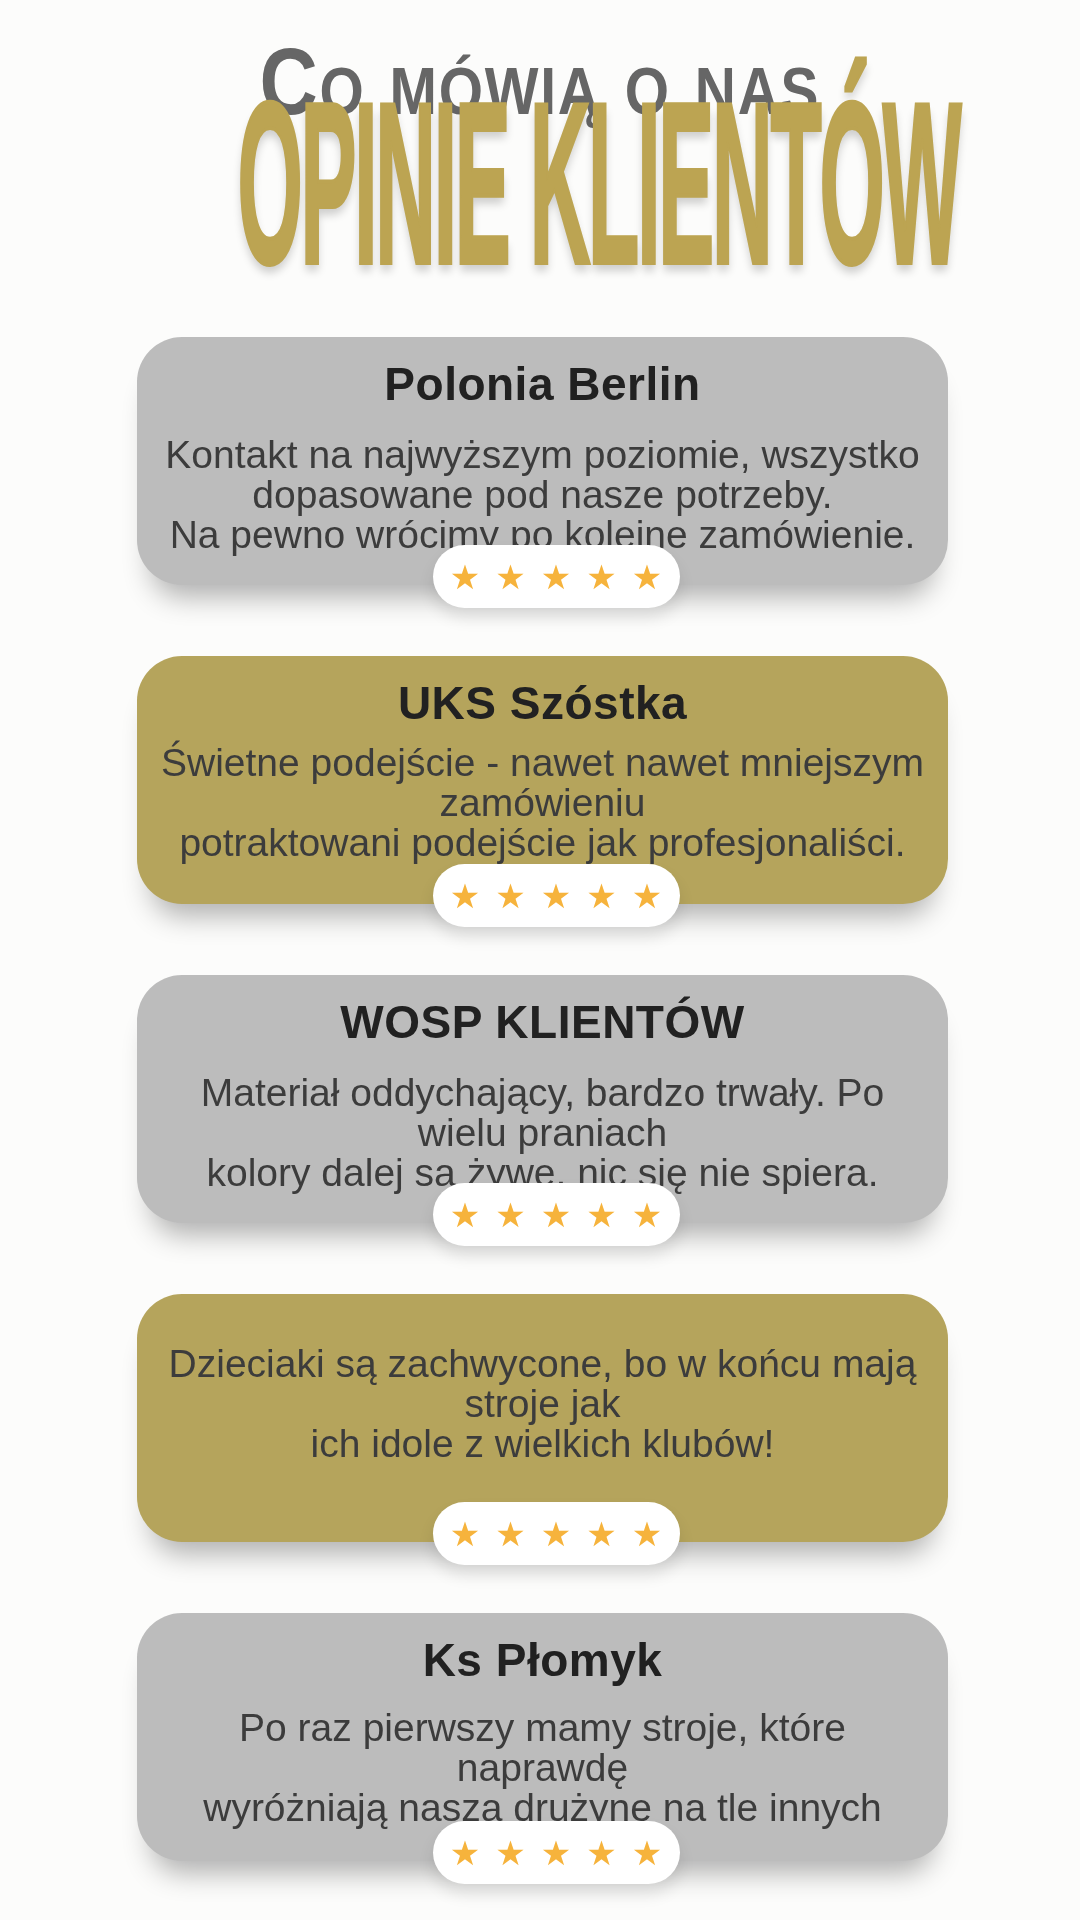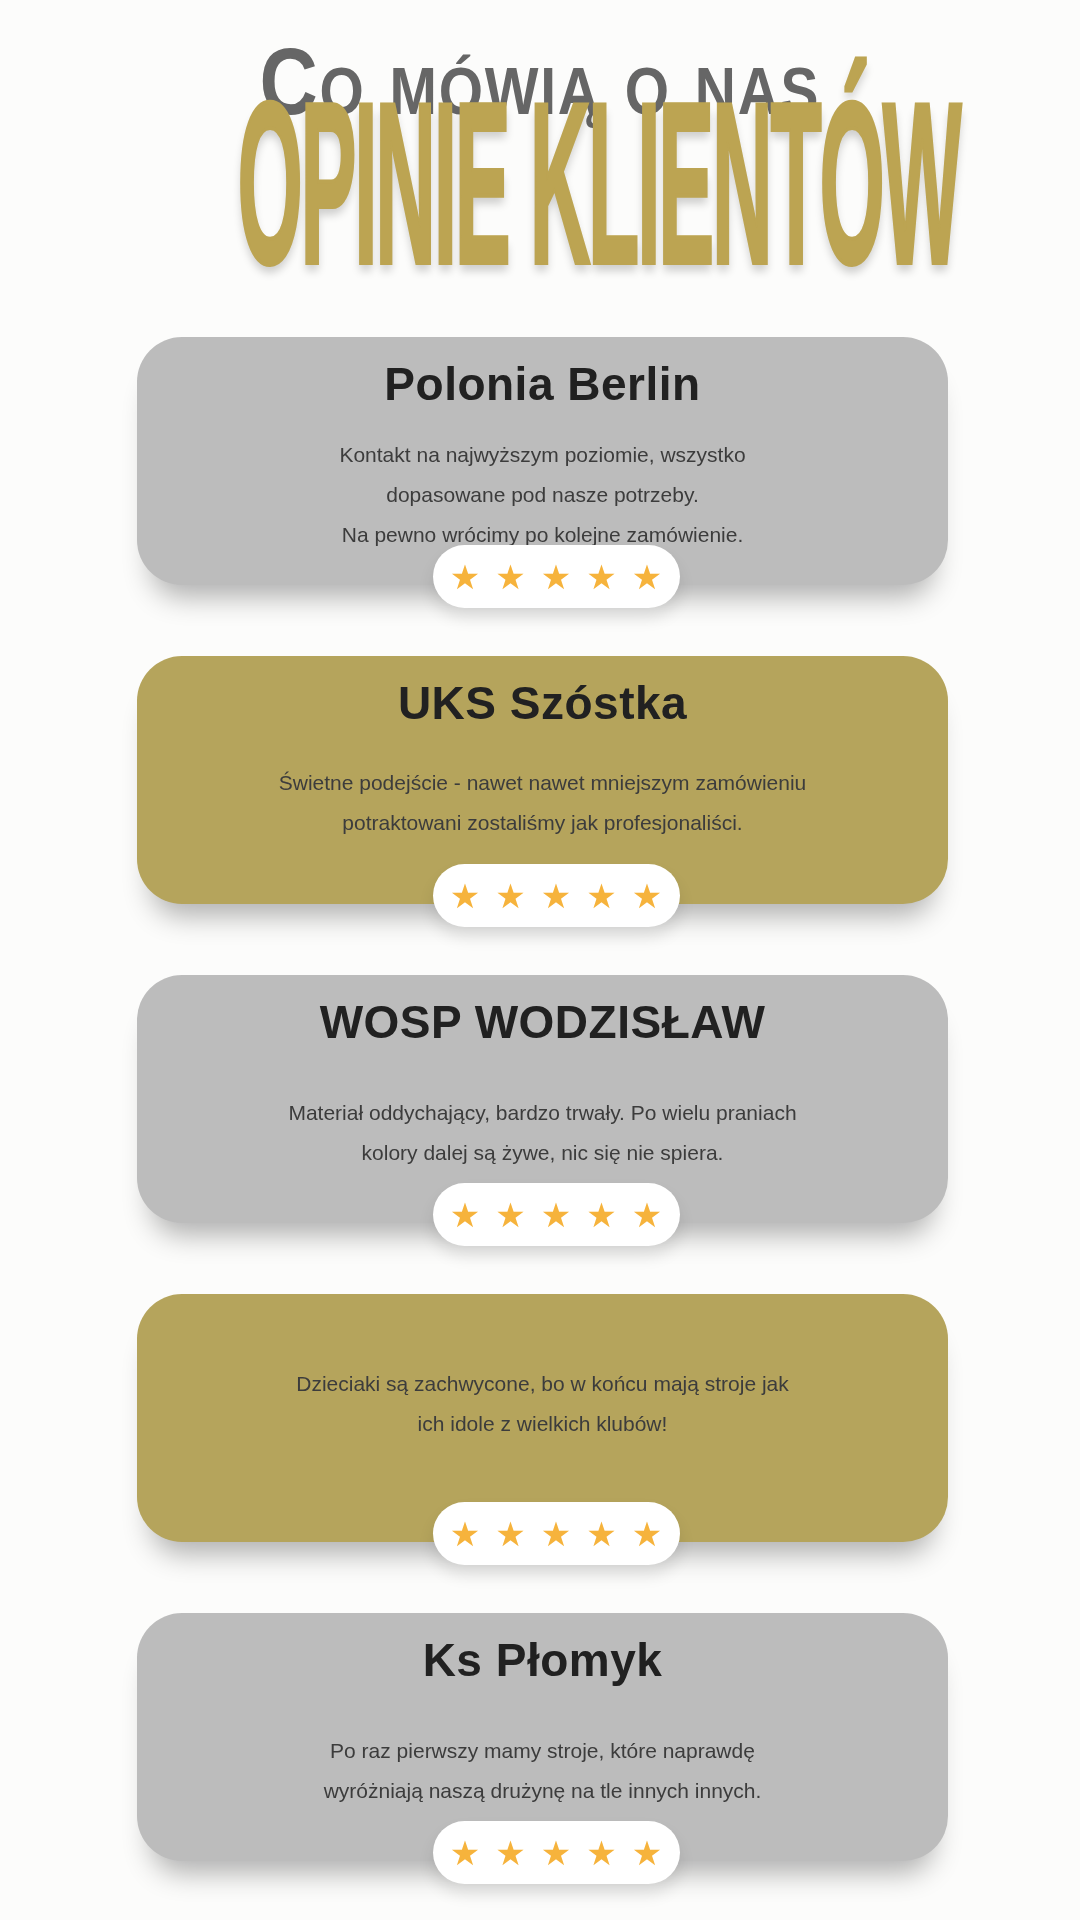--- a/index.html
+++ b/index.html
@@ -48,21 +48,21 @@
   .card--gold { background:var(--card-gold); }
   .card-title {
     margin:20px 0 0;
     font-size:46px; line-height:54px; font-weight:700;
     color:var(--ink); letter-spacing:0.5px;
   }
   .card-body {
     flex:1; display:flex; align-items:center; justify-content:center;
     padding:0 16px 28px;
   }
-  .card-body p { margin:0; font-size:21px; line-height:40px; color:var(--body-ink); }
+  .card-body p { margin:0; font-size:39px; line-height:40px; color:var(--body-ink); }
   .card-body p span { display:block; }
   .pill {
     position:absolute; bottom:-23px; left:50%;
     width:247px; height:63px; margin-left:-110px;
     background:#ffffff; border-radius:40px;
     display:flex; align-items:center; justify-content:center; gap:15px;
     box-shadow:0 10px 16px rgba(0,0,0,0.10);
   }
   .star {
     font-family:"DejaVu Sans", sans-serif;
@@ -99,34 +99,34 @@
         <span class="star">★</span>
         <span class="star">★</span>
       </div>
   </section>
 
   <section class="card card--gold">
     <h2 class="card-title">UKS Szóstka</h2>
     <div class="card-body">
       <p>
           <span>Świetne podejście - nawet nawet mniejszym zamówieniu</span>
-          <span>potraktowani zostaliśmy jak profesjonaliści.</span>
+          <span>potraktowani podejście jak profesjonaliści.</span>
         </p>
     </div>
     <div class="pill">
         <span class="star">★</span>
         <span class="star">★</span>
         <span class="star">★</span>
         <span class="star">★</span>
         <span class="star">★</span>
       </div>
   </section>
 
   <section class="card card--gray">
-    <h2 class="card-title">WOSP WODZISŁAW</h2>
+    <h2 class="card-title">WOSP KLIENTÓW</h2>
     <div class="card-body">
       <p>
           <span>Materiał oddychający, bardzo trwały. Po wielu praniach</span>
           <span>kolory dalej są żywe, nic się nie spiera.</span>
         </p>
     </div>
     <div class="pill">
         <span class="star">★</span>
         <span class="star">★</span>
         <span class="star">★</span>

